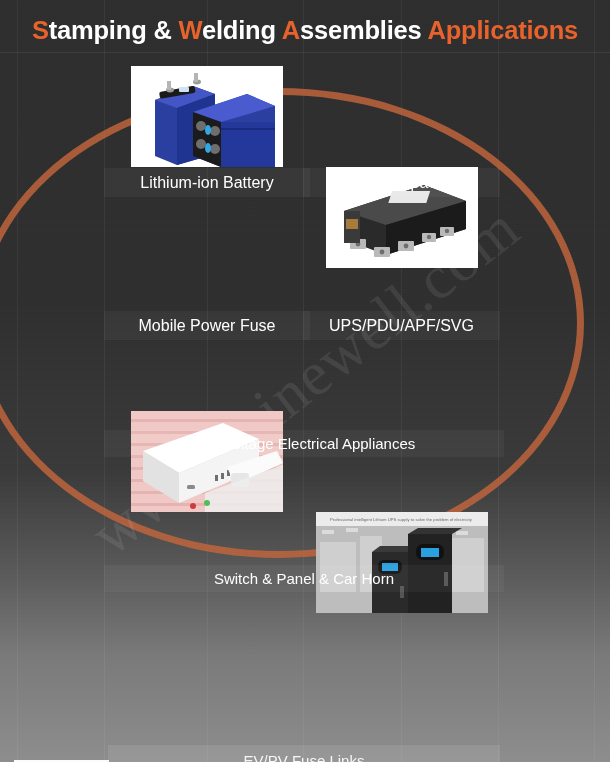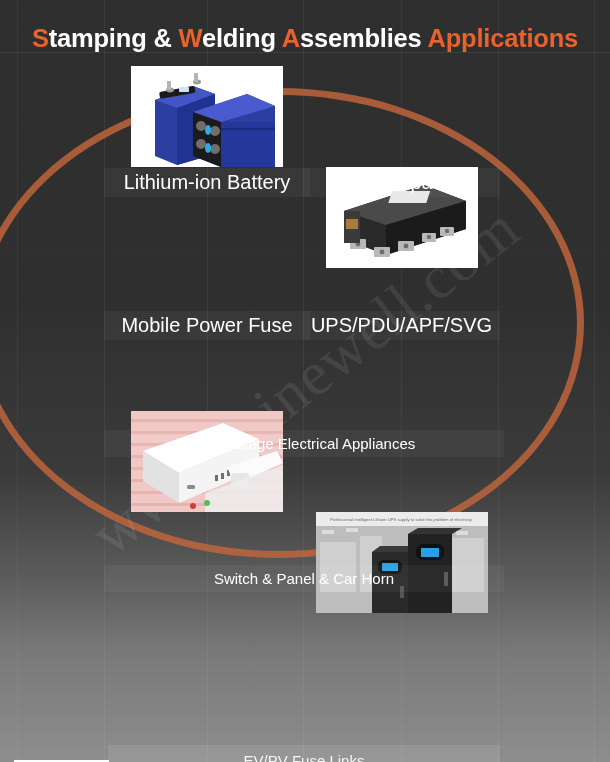--- a/index.html
+++ b/index.html
@@ -63,21 +63,21 @@
     font-weight: 400;
     color: rgba(255,255,255,.085);
     white-space: nowrap;
     letter-spacing: 1px;
     pointer-events: none;
     font-family: "Liberation Serif", serif;
   }
 
   
   #header {
-    position: absolute; left: 0; top: 12px; width: 610px; height: 52px;
+    position: absolute; left: 0; top: 4px; width: 610px; height: 52px;
     display: flex; align-items: center; justify-content: center;
     z-index: 6;
   }
   #title {
     font-size: 25.5px;
     font-weight: bold;
     color: #ffffff;
     letter-spacing: -.2px;
     white-space: nowrap;
   }
@@ -90,21 +90,21 @@
     overflow: hidden;
     position: relative;
     display: flex; align-items: center; justify-content: center;
   }
   .thumb .ph { width: 100%; height: 100%; display: block; }
 
   .caption {
     position: absolute;
     display: flex; align-items: center; justify-content: center;
     color: #f2f2f2;
-    font-size: 20px;
+    font-size: 16px;
     background: rgba(255,255,255,.045);
     white-space: nowrap;
   }
   .caption.big { font-size: 15px; }
   .caption.dark { color: #f6f6f6; }
   .caption.bright { color: #ffffff; }
 </style>
 </head>
 <body>
 

